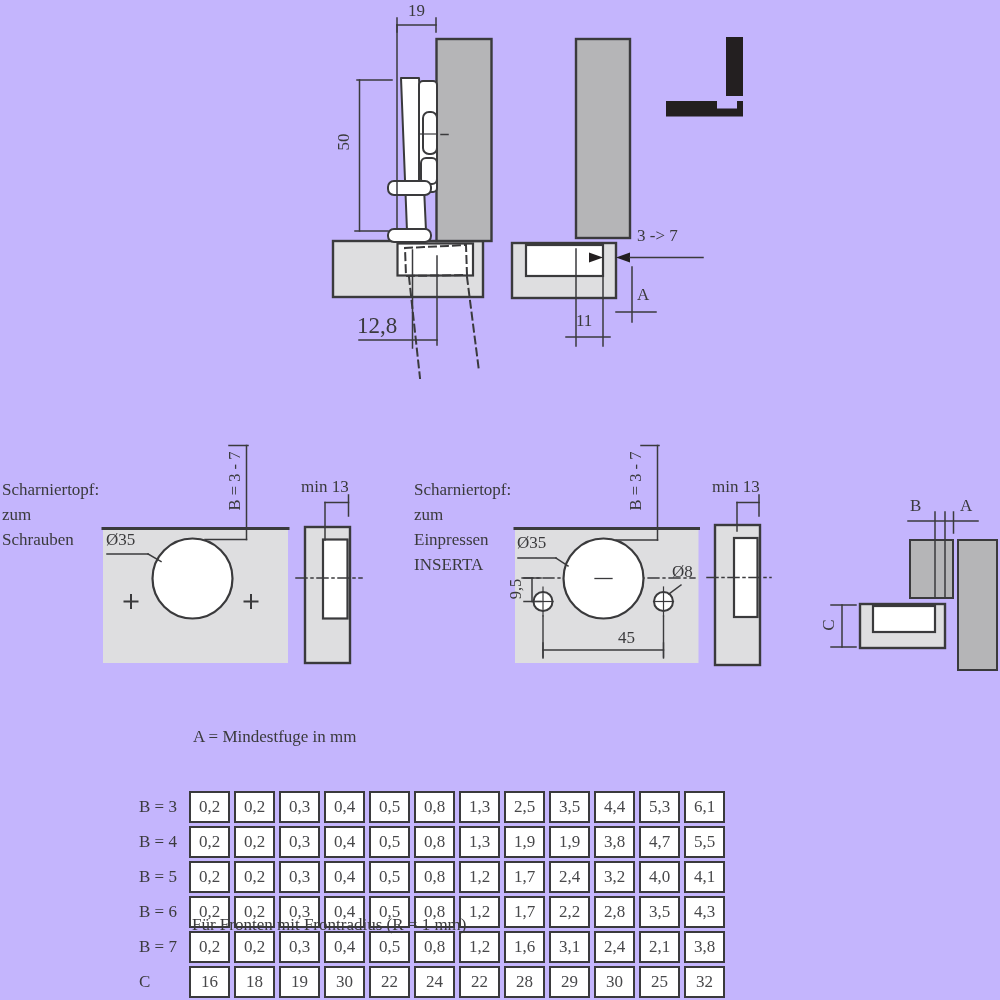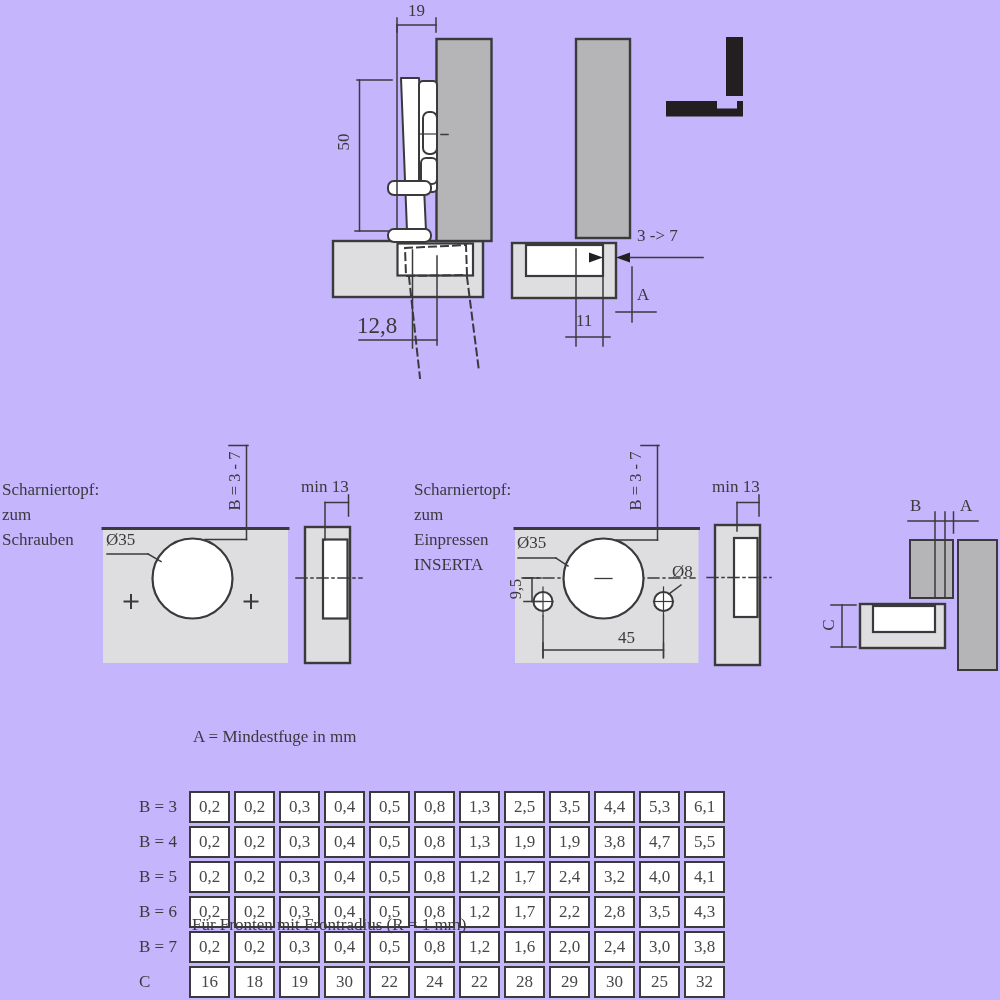--- a/index.html
+++ b/index.html
@@ -285,23 +285,23 @@
       <div class="cell">4,3</div>
       <div class="rowlabel">B = 7</div>
       <div class="cell">0,2</div>
       <div class="cell">0,2</div>
       <div class="cell">0,3</div>
       <div class="cell">0,4</div>
       <div class="cell">0,5</div>
       <div class="cell">0,8</div>
       <div class="cell">1,2</div>
       <div class="cell">1,6</div>
-      <div class="cell">2,0</div>
+      <div class="cell">3,1</div>
       <div class="cell">2,4</div>
-      <div class="cell">3,0</div>
+      <div class="cell">2,1</div>
       <div class="cell">3,8</div>
       <div class="rowlabel">C</div>
       <div class="cell">16</div>
       <div class="cell">18</div>
       <div class="cell">19</div>
       <div class="cell">30</div>
       <div class="cell">22</div>
       <div class="cell">24</div>
       <div class="cell">22</div>
       <div class="cell">28</div>

